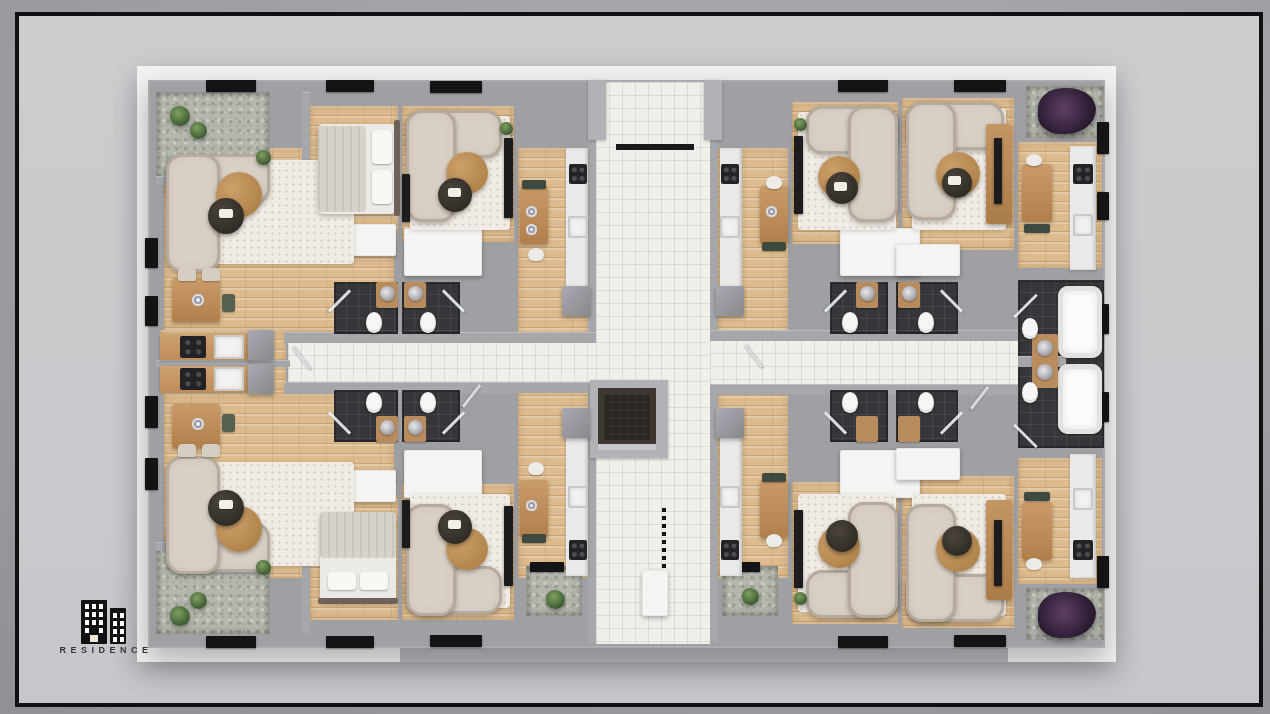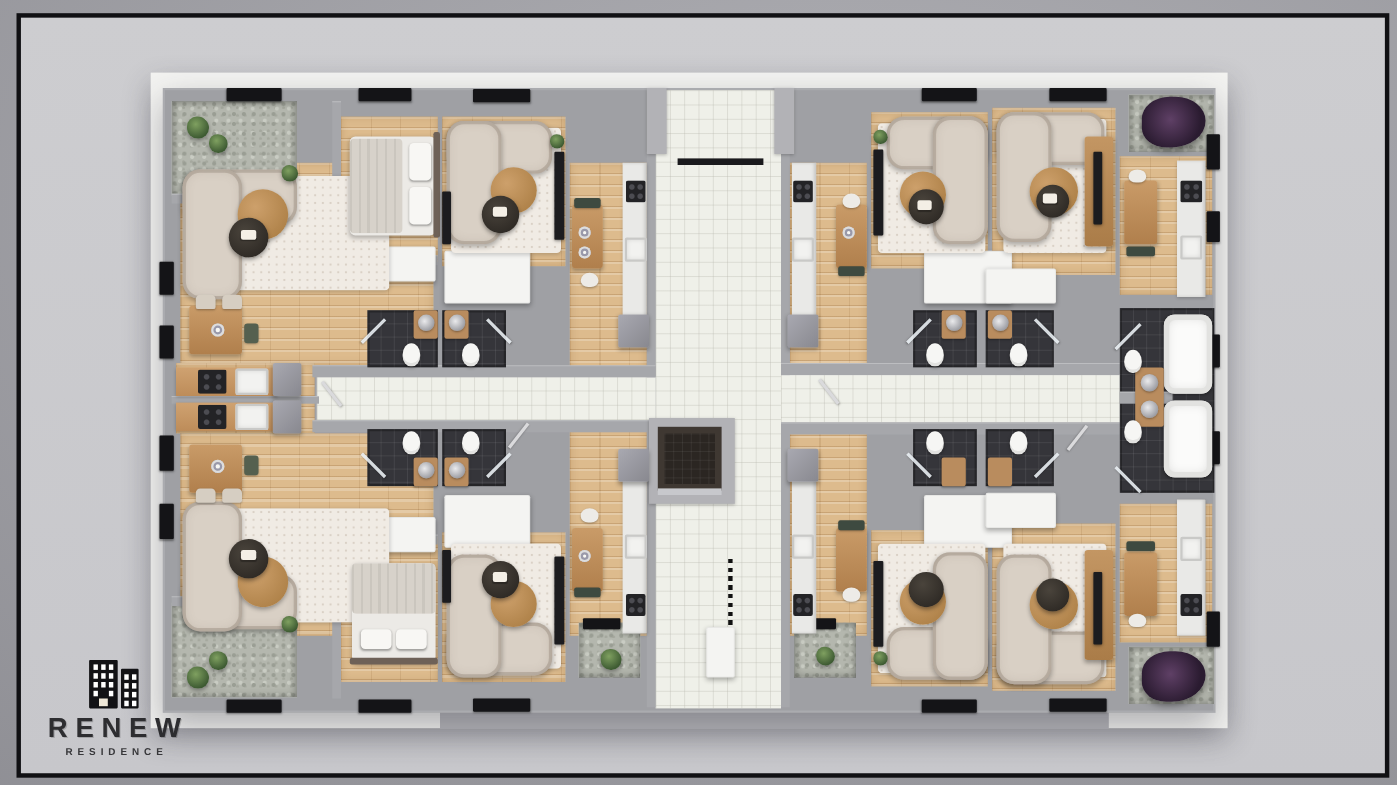--- a/index.html
+++ b/index.html
@@ -372,16 +372,15 @@
   <div class="logo">
     <div class="logo-icon">
       <div class="tower tower-left">
           <span class="twl"></span>
           <span class="tdoor"></span>
         </div>
       <div class="tower tower-right">
           <span class="twr"></span>
         </div>
     </div>
-    <div class="logo-title">RENEW</div>
     <div class="logo-subtitle">RESIDENCE</div>
   </div>
 </div>
 
 </body></html>

